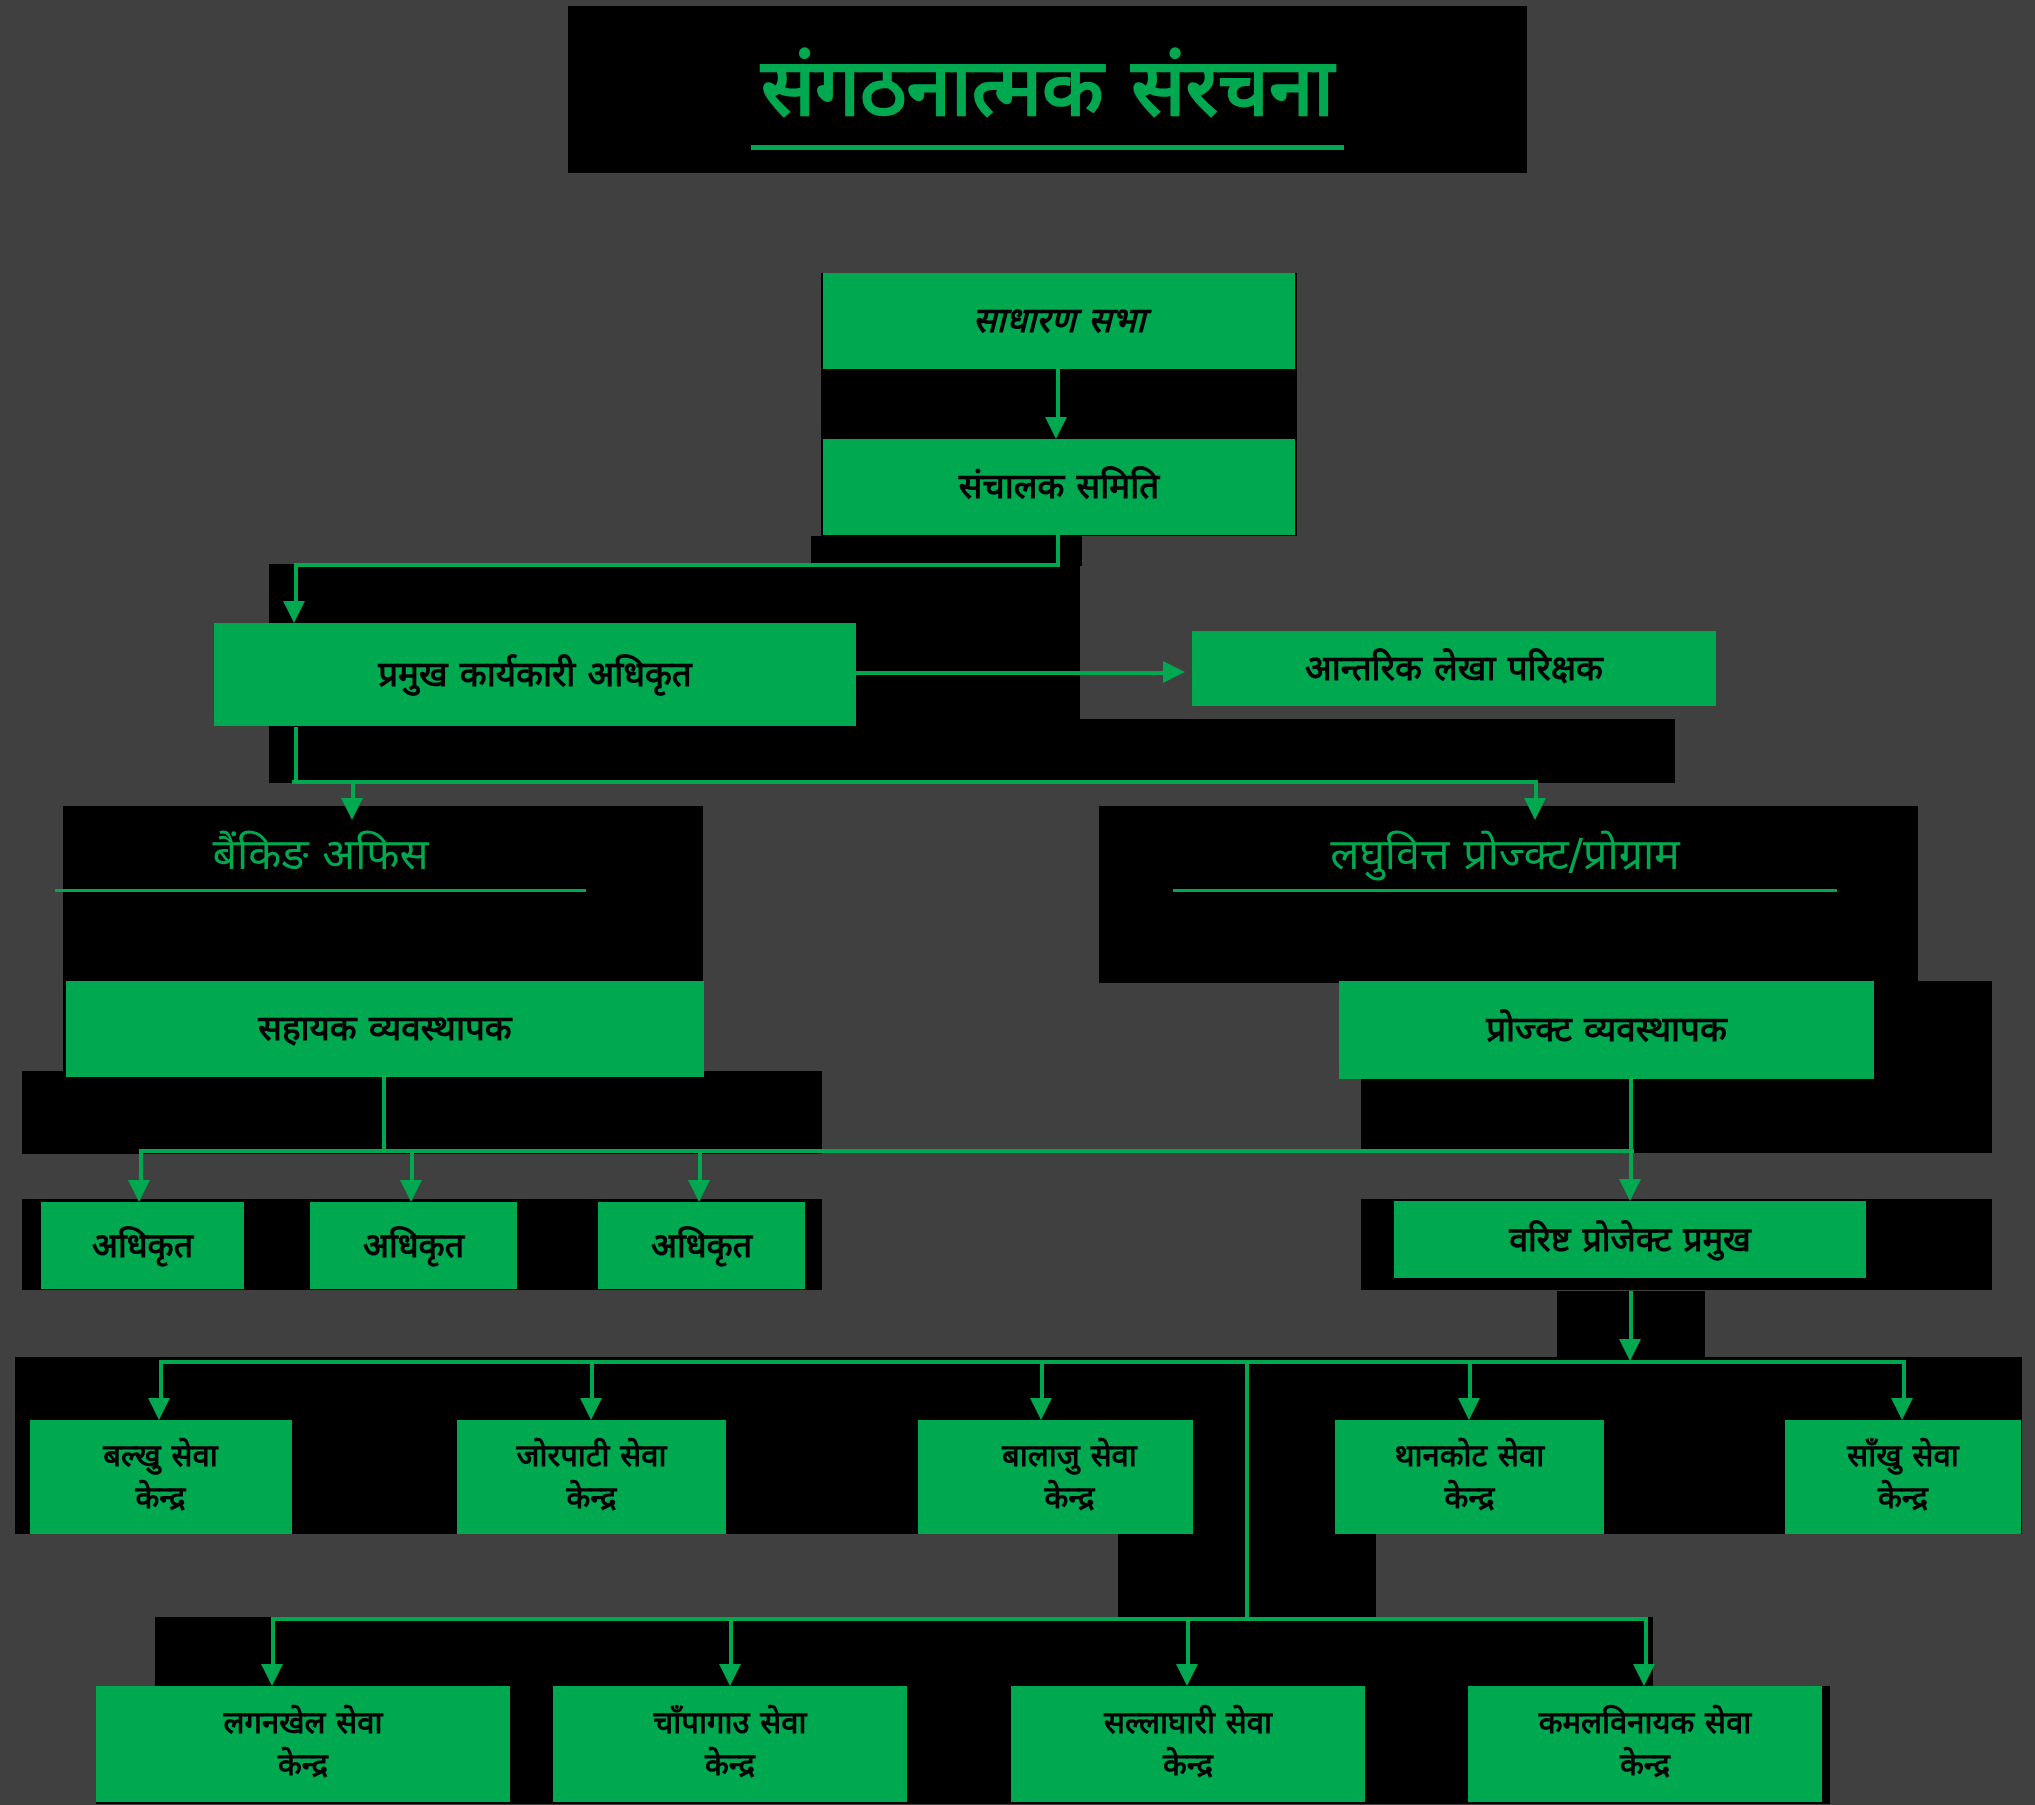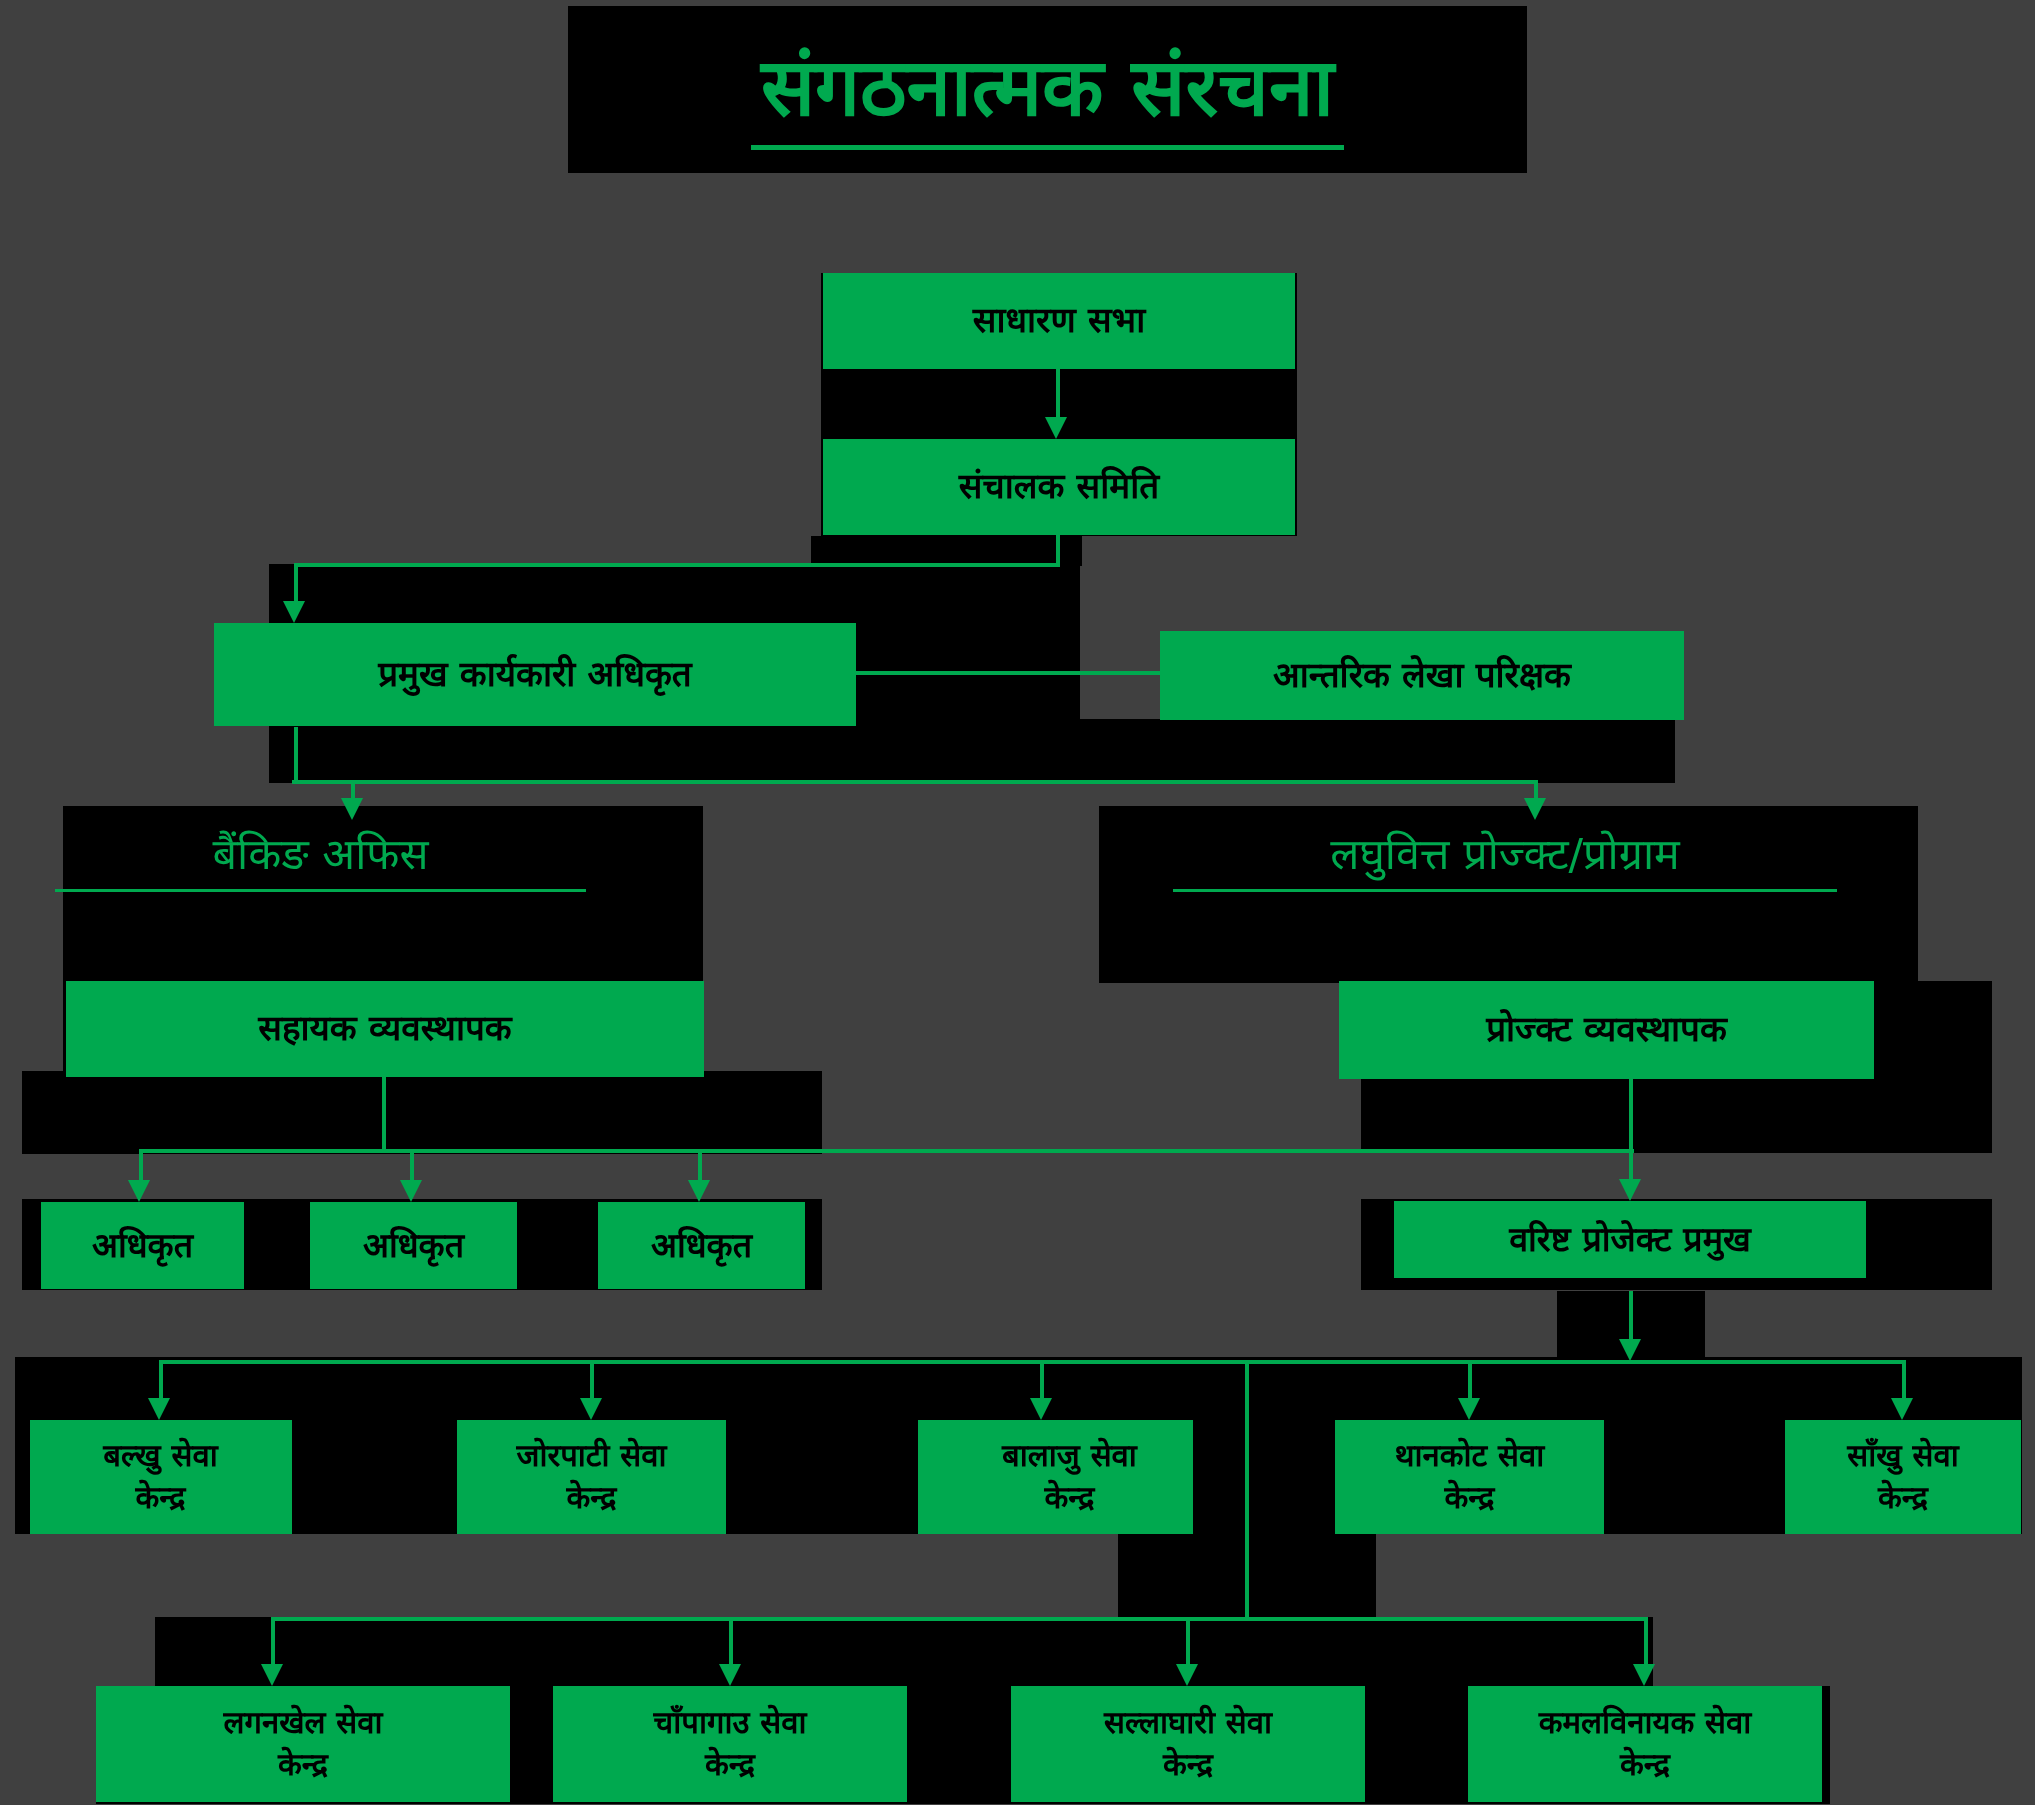--- a/index.html
+++ b/index.html
@@ -88,24 +88,24 @@
   <div class="ad" style="left:1891px;top:1398px;"></div>
   <div class="ad" style="left:261px;top:1664px;"></div>
   <div class="ad" style="left:719px;top:1664px;"></div>
   <div class="ad" style="left:1176px;top:1664px;"></div>
   <div class="ad" style="left:1633px;top:1664px;"></div>
 
   <div class="title-block">
     <span class="title-text">संगठनात्मक संरचना</span>
   </div>
 
-  <div class="node" style="left:823px;top:273px;width:472px;height:96px;">साधारण सभा</div>
+  <div class="node" style="left:823px;top:273px;width:472px;height:96px;font-style:italic;">साधारण सभा</div>
   <div class="node" style="left:214px;top:623px;width:642px;height:103px;">प्रमुख कार्यकारी अधिकृत</div>
   <div class="node" style="left:823px;top:439px;width:472px;height:96px;">संचालक समिति</div>
-  <div class="node" style="left:1160px;top:631px;width:524px;height:89px;">आन्तरिक लेखा परिक्षक</div>
+  <div class="node" style="left:1192px;top:631px;width:524px;height:75px;">आन्तरिक लेखा परिक्षक</div>
 
   <div class="sec-label" style="left:55px;top:815px;width:531px;height:74px;">बैंकिङ अफिस</div>
   <div class="sec-label" style="left:1173px;top:815px;width:664px;height:74px;">लघुवित्त प्रोज्क्ट/प्रोग्राम</div>
 
   <div class="node" style="left:66px;top:981px;width:638px;height:96px;">सहायक व्यवस्थापक</div>
   <div class="node mid" style="left:41px;top:1202px;width:203px;height:87px;">अधिकृत</div>
   <div class="node mid" style="left:310px;top:1202px;width:207px;height:87px;">अधिकृत</div>
   <div class="node mid" style="left:598px;top:1202px;width:207px;height:87px;">अधिकृत</div>
 
   <div class="node" style="left:1339px;top:981px;width:535px;height:98px;">प्रोज्क्ट व्यवस्थापक</div>

